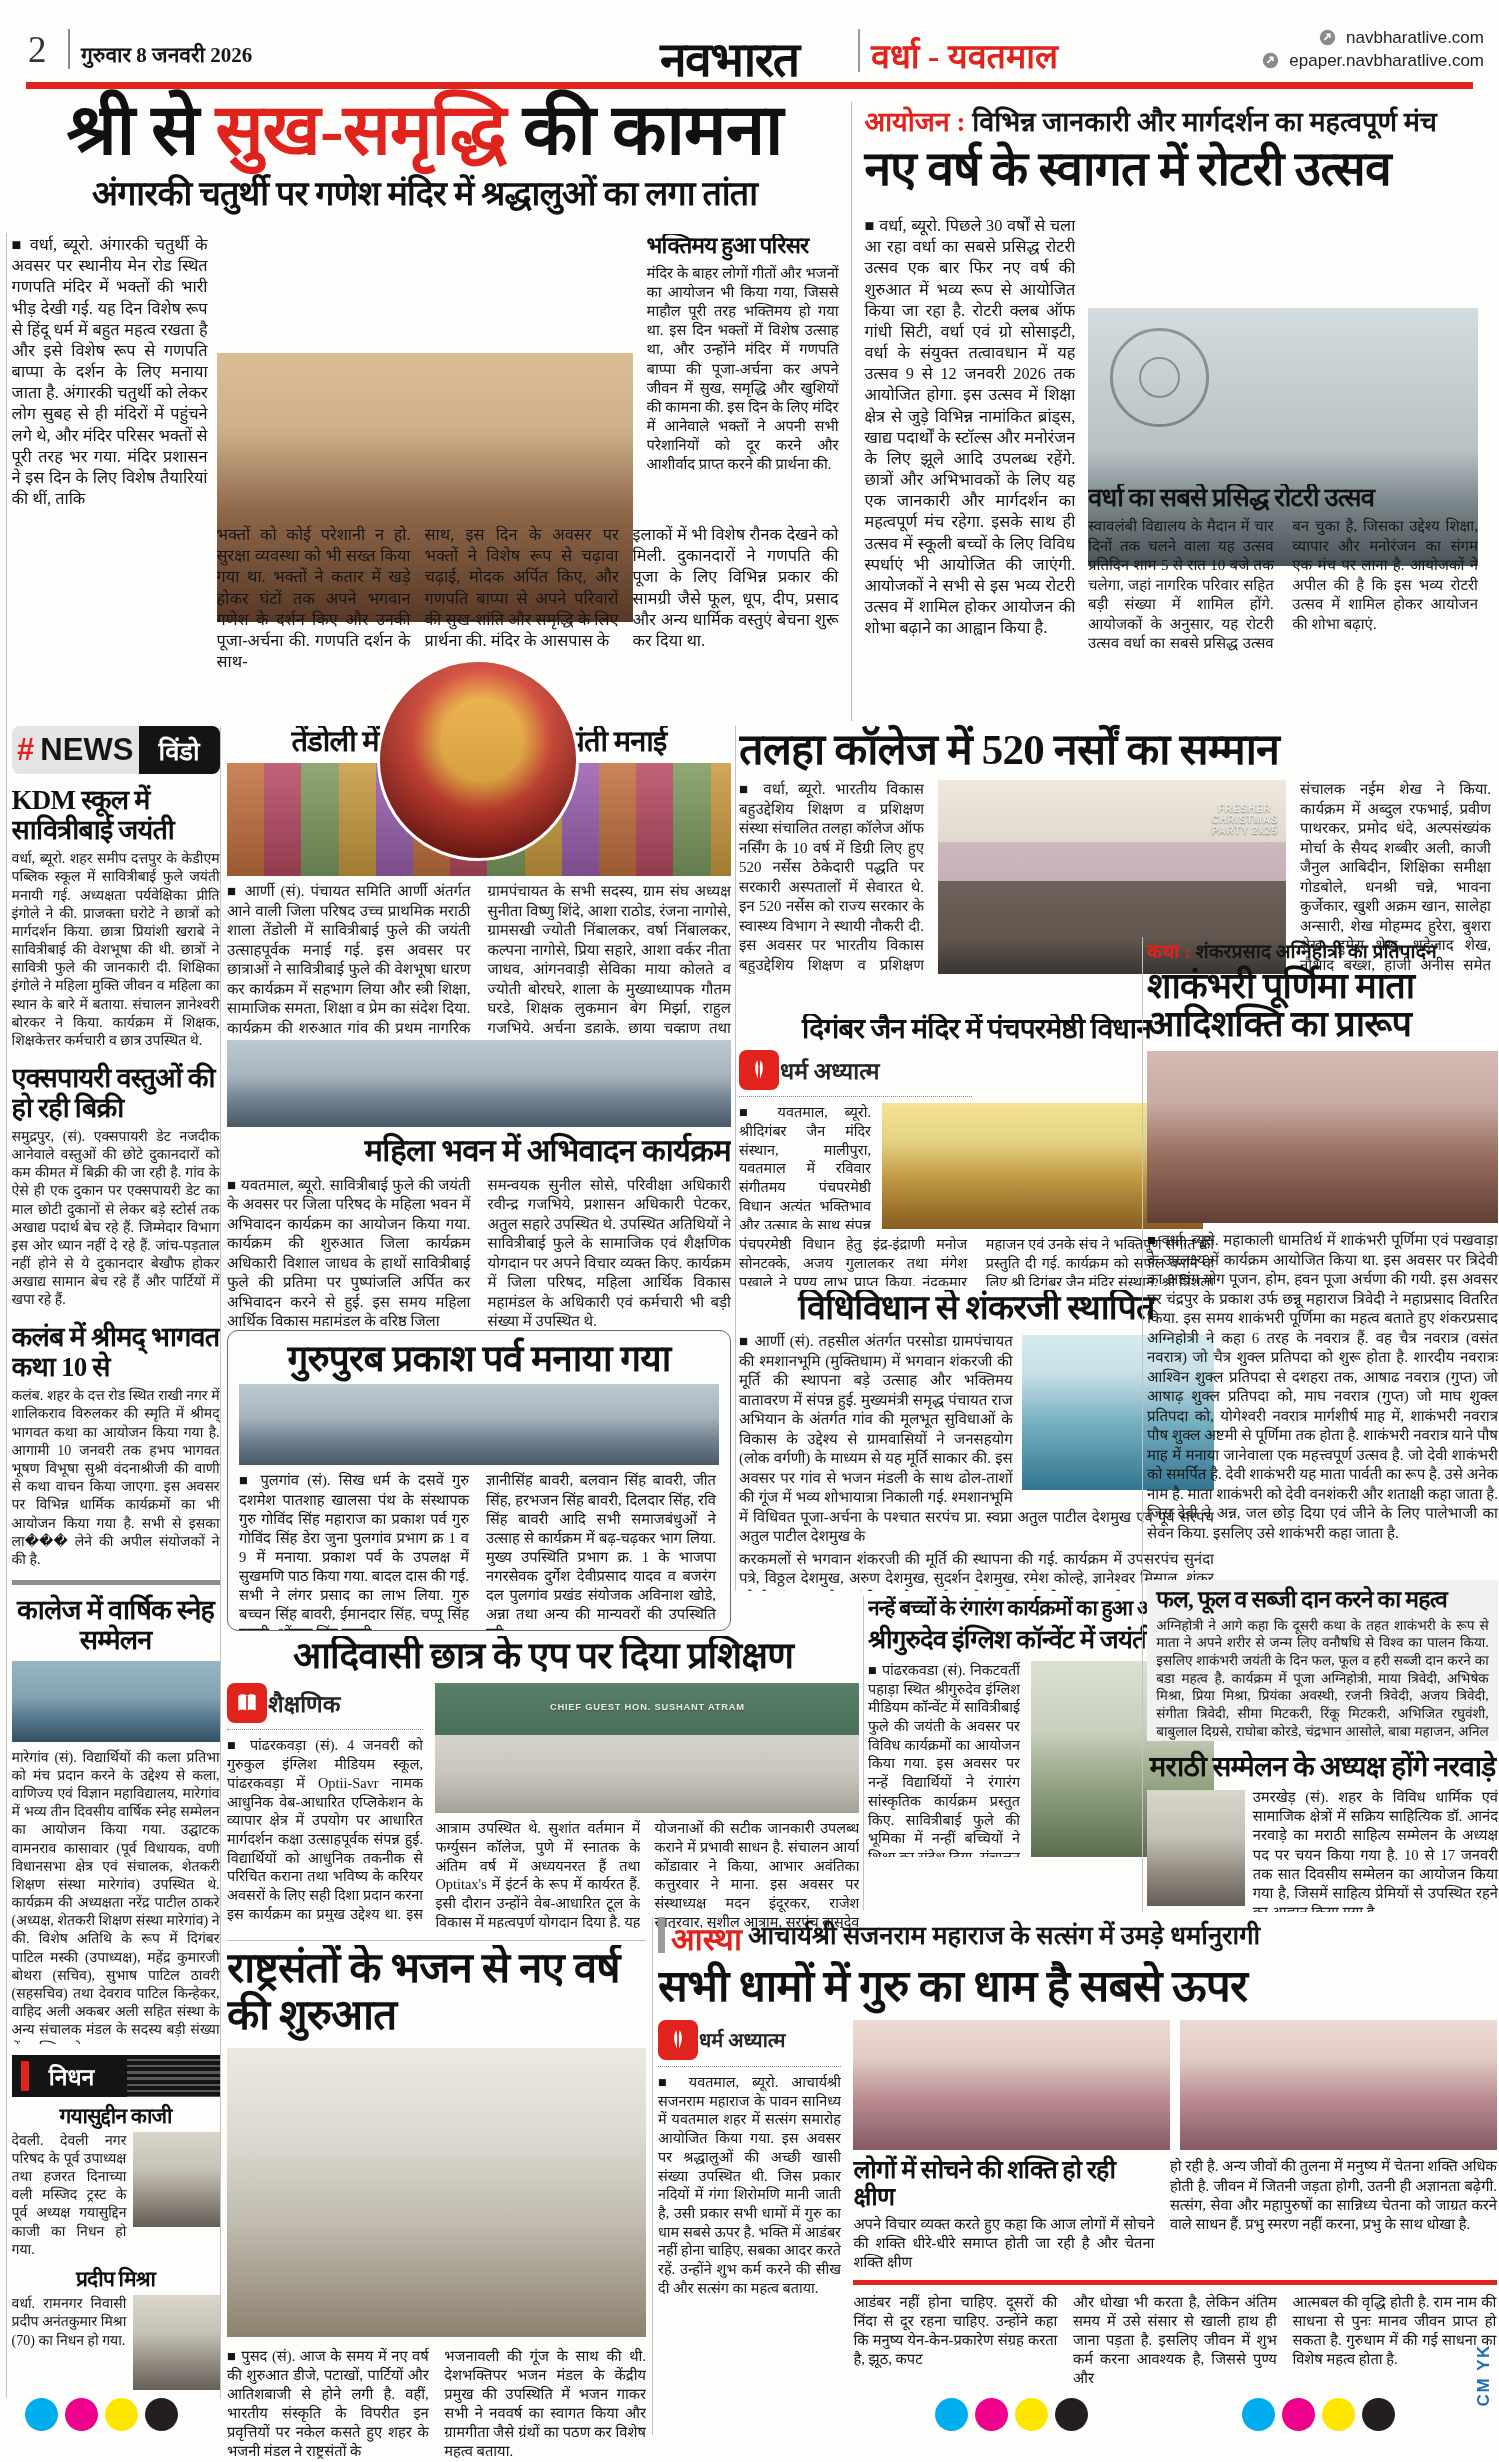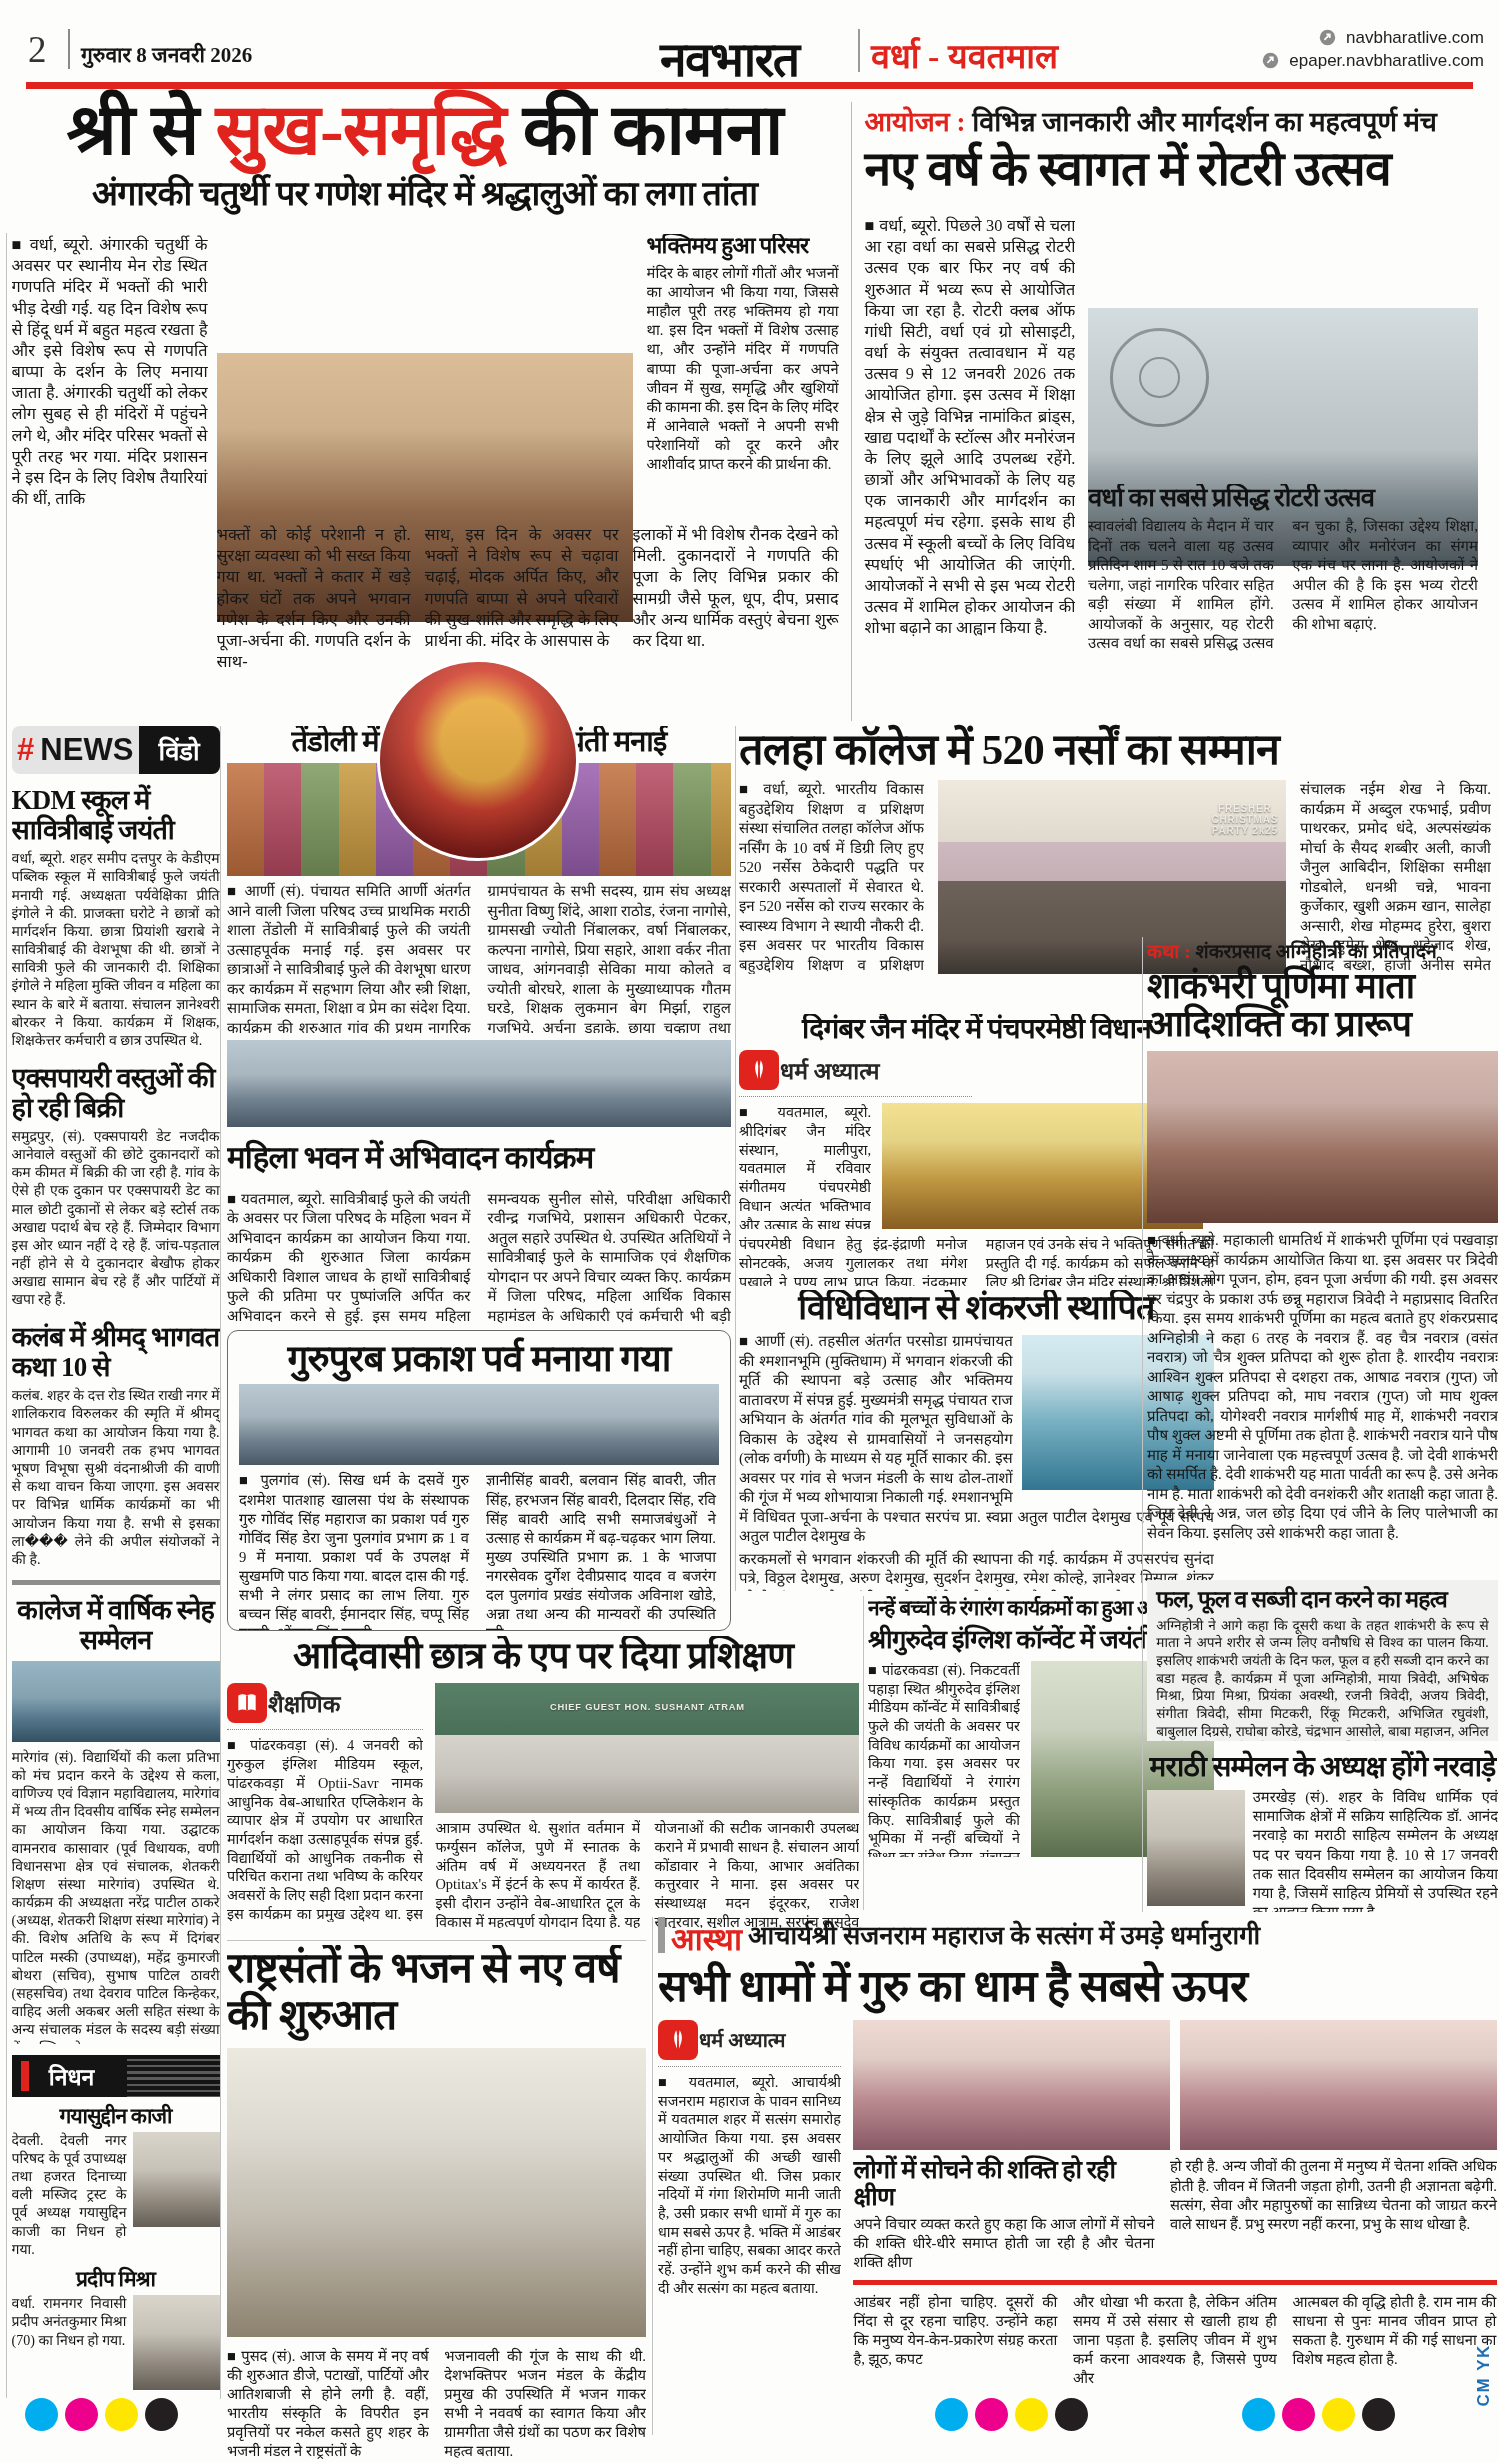--- a/index.html
+++ b/index.html
@@ -180,21 +180,21 @@
   <div class="hl" style="font-size:29px;text-align:center;">तेंडोली में सावित्रीबाई फुले जयंती मनाई</div>
   <div class="ph ph-saris" style="height:113px;margin:6.2px 0;"></div>
   <div style="display:flex;gap:17px;">
     <div class="bt" style="width:244px;font-size:15px;">■ आर्णी (सं). पंचायत समिति आर्णी अंतर्गत आने वाली जिला परिषद उच्च प्राथमिक मराठी शाला तेंडोली में सावित्रीबाई फुले की जयंती उत्साहपूर्वक मनाई गई. इस अवसर पर छात्राओं ने सावित्रीबाई फुले की वेशभूषा धारण कर कार्यक्रम में सहभाग लिया और स्त्री शिक्षा, सामाजिक समता, शिक्षा व प्रेम का संदेश दिया. कार्यक्रम की शुरुआत गांव की प्रथम नागरिक सरपंच सपना रवि राठोड, शाला प्रबंधन समिति अध्यक्ष गोविंद तराले, उपाध्यक्ष मंगल पवार,</div>
     <div class="bt" style="width:244px;font-size:15px;">ग्रामपंचायत के सभी सदस्य, ग्राम संघ अध्यक्ष सुनीता विष्णु शिंदे, आशा राठोड, रंजना नागोसे, ग्रामसखी ज्योती निंबालकर, वर्षा निंबालकर, कल्पना नागोसे, प्रिया सहारे, आशा वर्कर नीता जाधव, आंगनवाड़ी सेविका माया कोलते व ज्योती बोरघरे, शाला के मुख्याध्यापक गौतम घरडे, शिक्षक लुकमान बेग मिर्झा, राहुल गजभिये, अर्चना डहाके, छाया चव्हाण तथा गांव की महिलाओं की उपस्थिति में सावित्रीबाई की प्रतिमा पर पुष्पहार अर्पित किया गया.</div>
   </div>
 </div>
 
 <div class="abs" style="left:227px;top:1040px;width:504px;height:286px;overflow:hidden;">
   <div class="ph ph-group" style="height:87px;"></div>
-  <div class="hl" style="font-size:31px;text-align:left;margin:15px 0;">महिला भवन में अभिवादन कार्यक्रम</div>
+  <div class="hl" style="font-size:31px;text-align:right;margin:8px 0;">महिला भवन में अभिवादन कार्यक्रम</div>
   <div style="display:flex;gap:17px;">
     <div class="bt" style="width:244px;font-size:15px;">■ यवतमाल, ब्यूरो. सावित्रीबाई फुले की जयंती के अवसर पर जिला परिषद के महिला भवन में अभिवादन कार्यक्रम का आयोजन किया गया. कार्यक्रम की शुरुआत जिला कार्यक्रम अधिकारी विशाल जाधव के हाथों सावित्रीबाई फुले की प्रतिमा पर पुष्पांजलि अर्पित कर अभिवादन करने से हुई. इस समय महिला आर्थिक विकास महामंडल के वरिष्ठ जिला</div>
     <div class="bt" style="width:244px;font-size:15px;">समन्वयक सुनील सोसे, परिवीक्षा अधिकारी रवीन्द्र गजभिये, प्रशासन अधिकारी पेटकर, अतुल सहारे उपस्थित थे. उपस्थित अतिथियों ने सावित्रीबाई फुले के सामाजिक एवं शैक्षणिक योगदान पर अपने विचार व्यक्त किए. कार्यक्रम में जिला परिषद, महिला आर्थिक विकास महामंडल के अधिकारी एवं कर्मचारी भी बड़ी संख्या में उपस्थित थे.</div>
   </div>
 </div>
 
 <div class="abs" style="left:227px;top:1330px;width:504px;height:301px;border:1.6px solid #6a6a6a;border-radius:11px;padding:7.8px 11px;box-sizing:border-box;overflow:hidden;">
   <div class="hl" style="font-size:37px;text-align:center;">गुरुपुरब प्रकाश पर्व मनाया गया</div>
   <div class="ph ph-group" style="height:81px;margin:6.2px 0;"></div>
   <div style="display:flex;gap:17px;">

